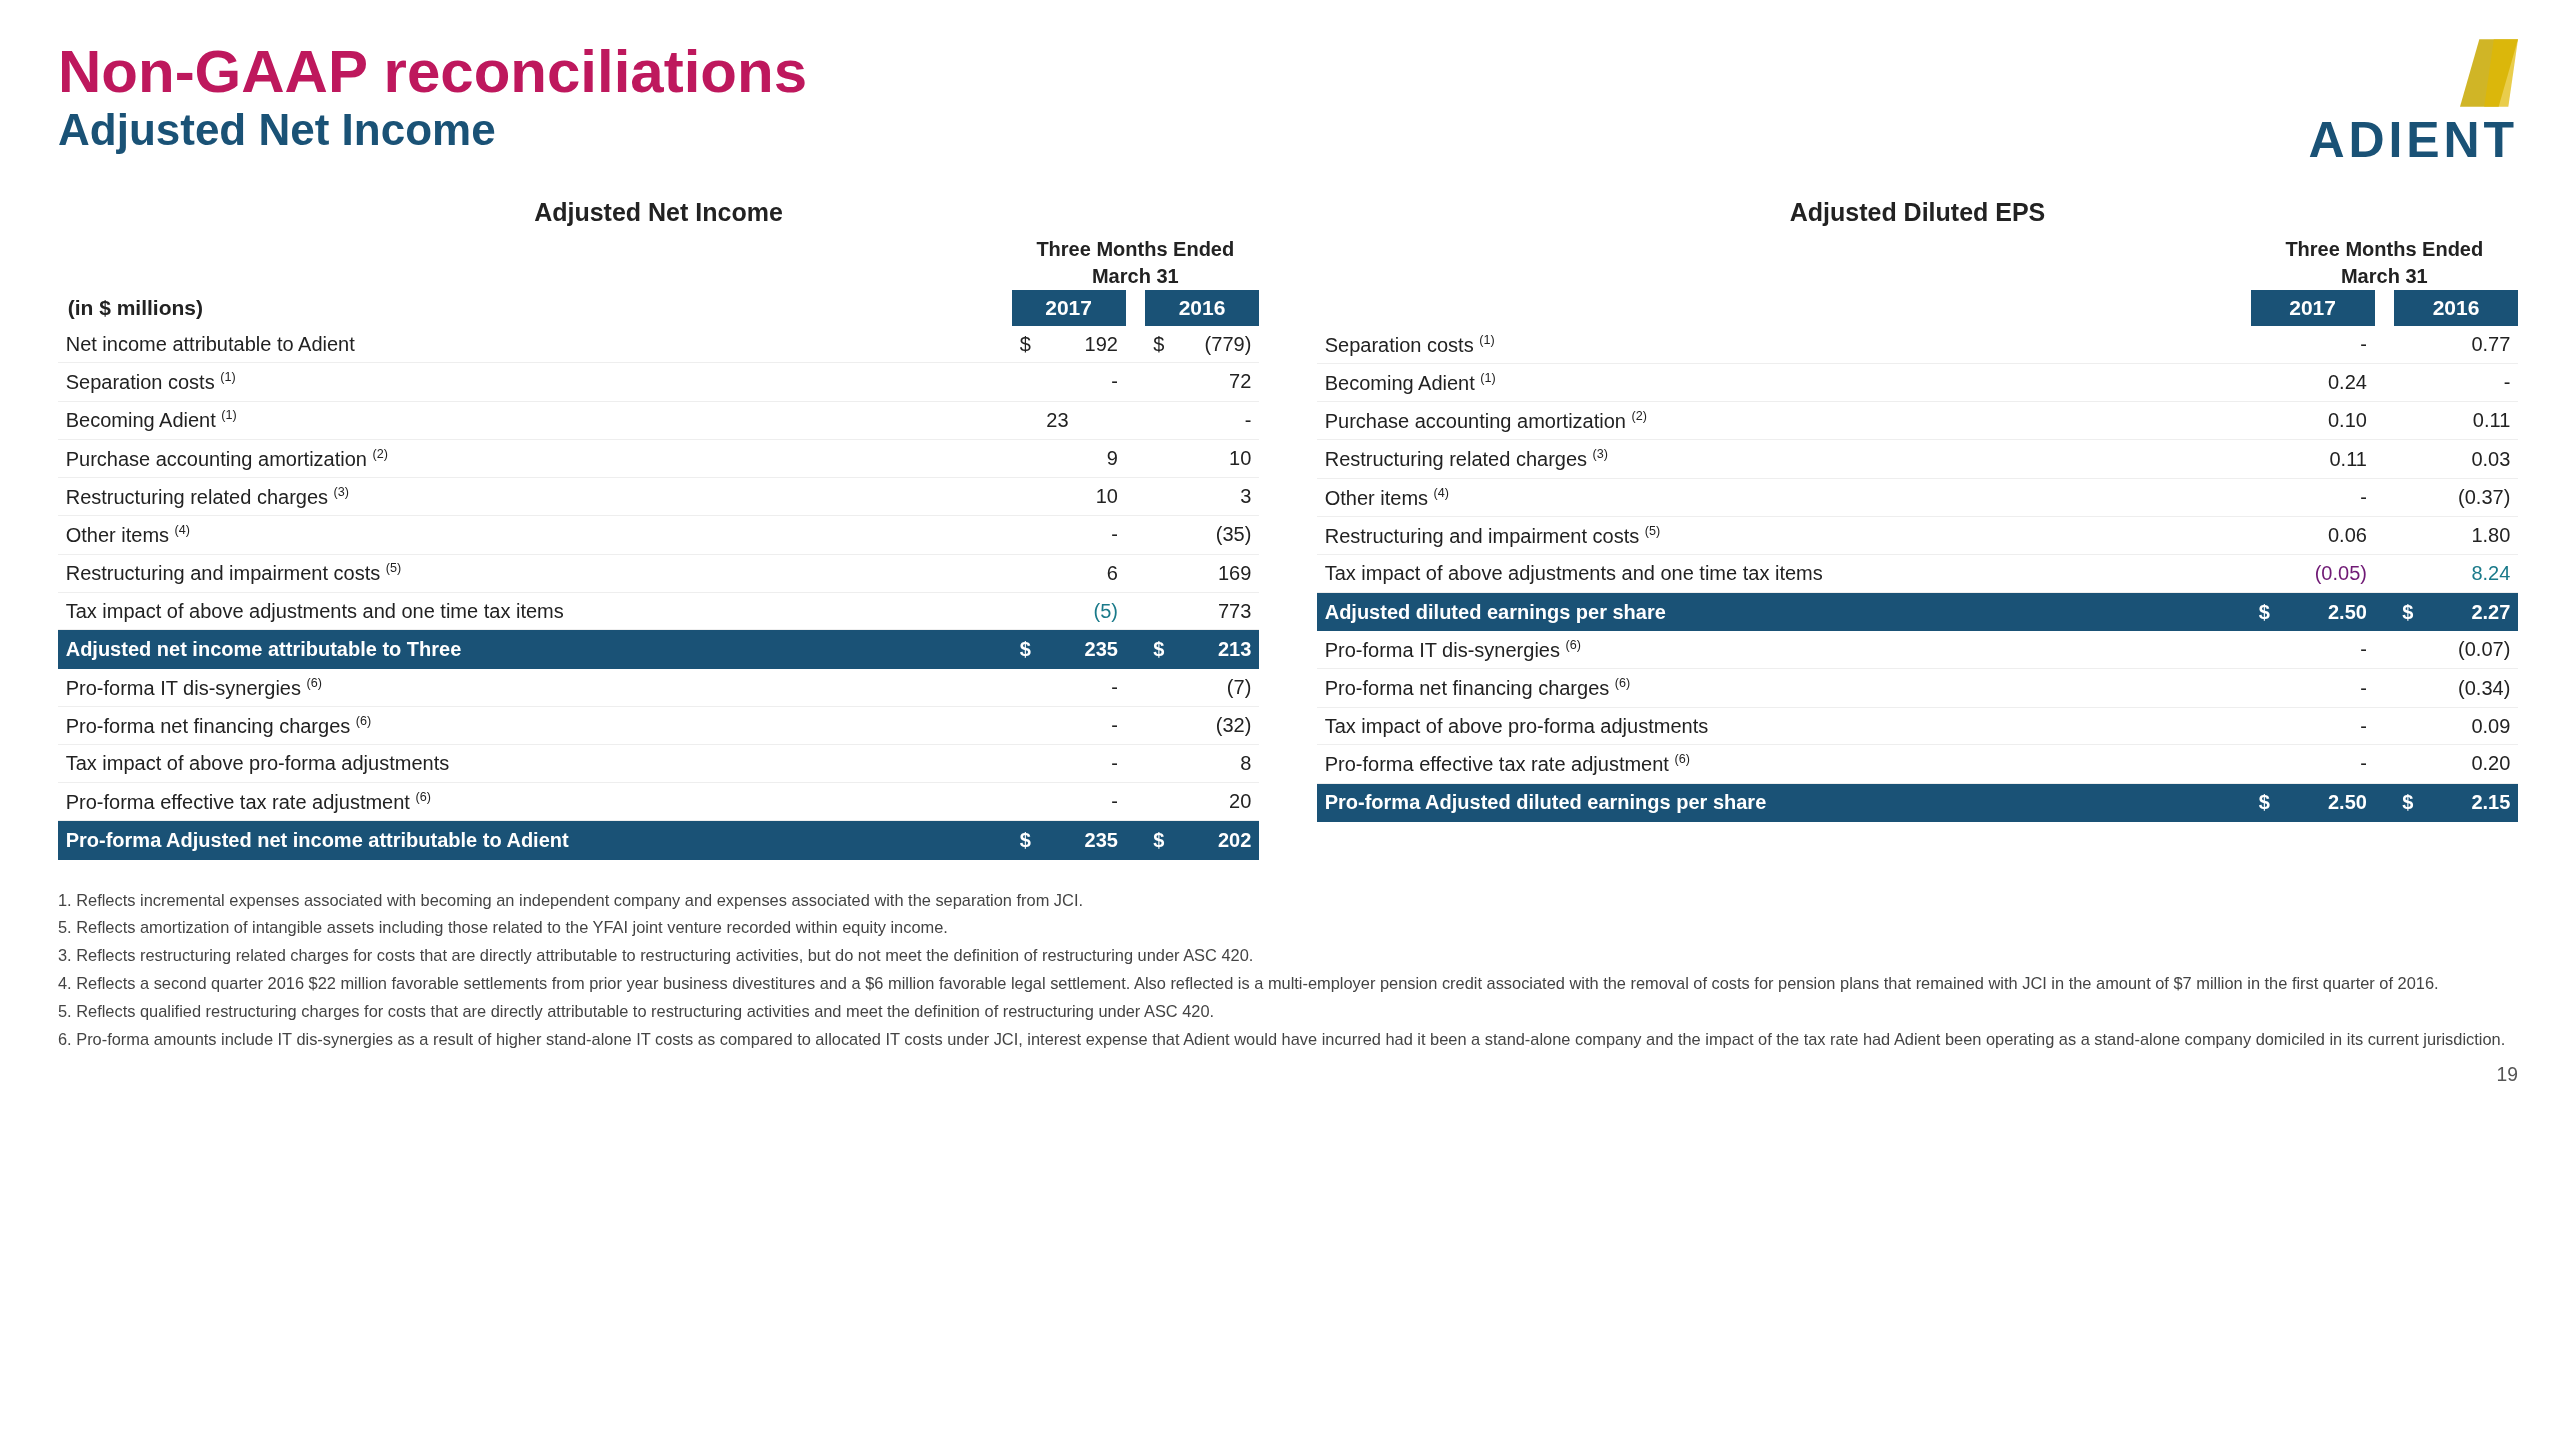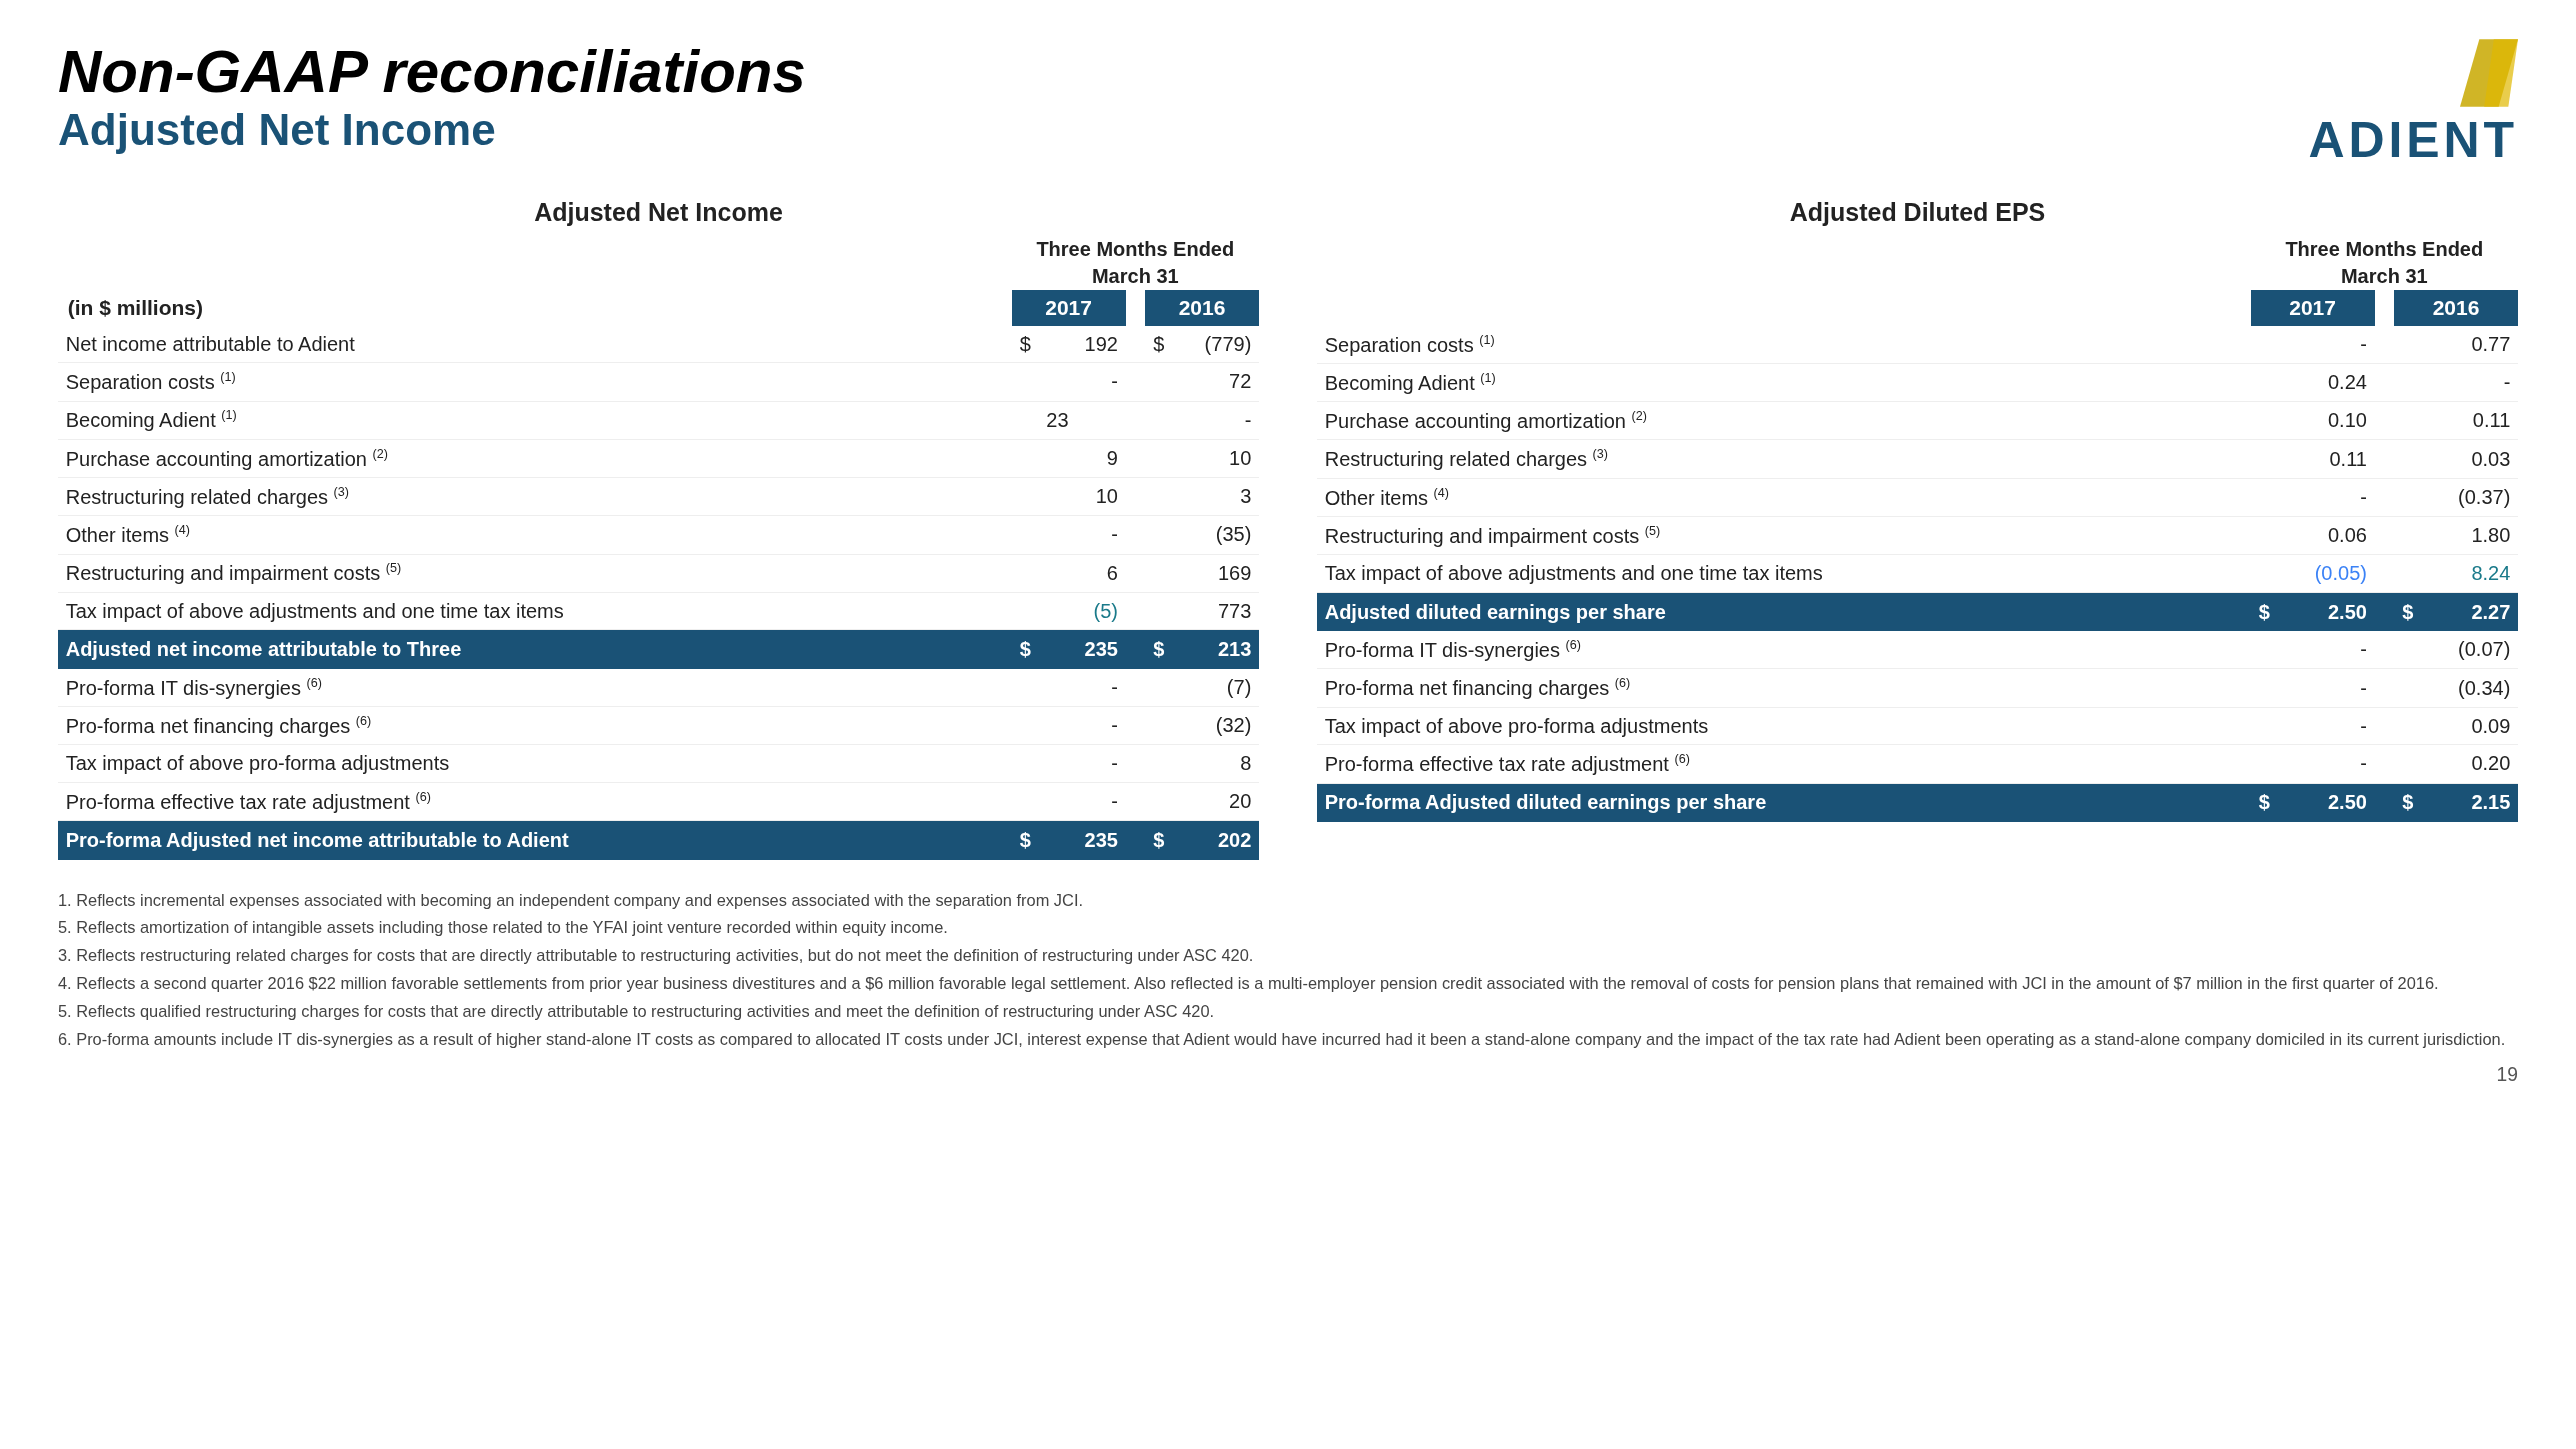--- a/index.html
+++ b/index.html
@@ -14,23 +14,22 @@
     }
     .header-section {
       display: flex;
       justify-content: space-between;
       align-items: flex-start;
       margin-bottom: 29px;
     }
     .title-block h1 {
       font-size: 60px;
       font-weight: bold;
-      color: #000000;
+      color: #be185d;
       line-height: 1.1;
-      font-style: italic;
     }
     .title-block h2 {
       font-size: 44px;
       font-weight: bold;
       color: #1a5276;
     }
     .logo-block {
       display: flex;
       flex-direction: column;
       align-items: flex-end;
@@ -364,21 +363,21 @@
             <td>Restructuring and impairment costs <sup>(5)</sup></td>
             <td style="text-align: right;"></td>
             <td style="text-align: right;">0.06</td>
             <td class="gap-col"></td>
             <td style="text-align: right;"></td>
             <td style="text-align: right;">1.80</td>
           </tr>
           <tr class="data-row">
             <td>Tax impact of above adjustments and one time tax items</td>
             <td style="text-align: right;"></td>
-            <td style="text-align: right; color: #3b82f6; margin-top: 28px;">(0.05)</td>
+            <td style="text-align: right; color: #701a75; margin-top: 28px;">(0.05)</td>
             <td class="gap-col"></td>
             <td style="text-align: right;"></td>
             <td style="text-align: right; color: rgb(26, 122, 138);">8.24</td>
           </tr>
           <tr class="highlight-row">
             <td>Adjusted diluted earnings per share</td>
             <td style="text-align: right;">$</td>
             <td style="text-align: right;">2.50</td>
             <td class="gap-col" style="background: rgb(26, 82, 118);"></td>
             <td style="text-align: right;">$</td>

